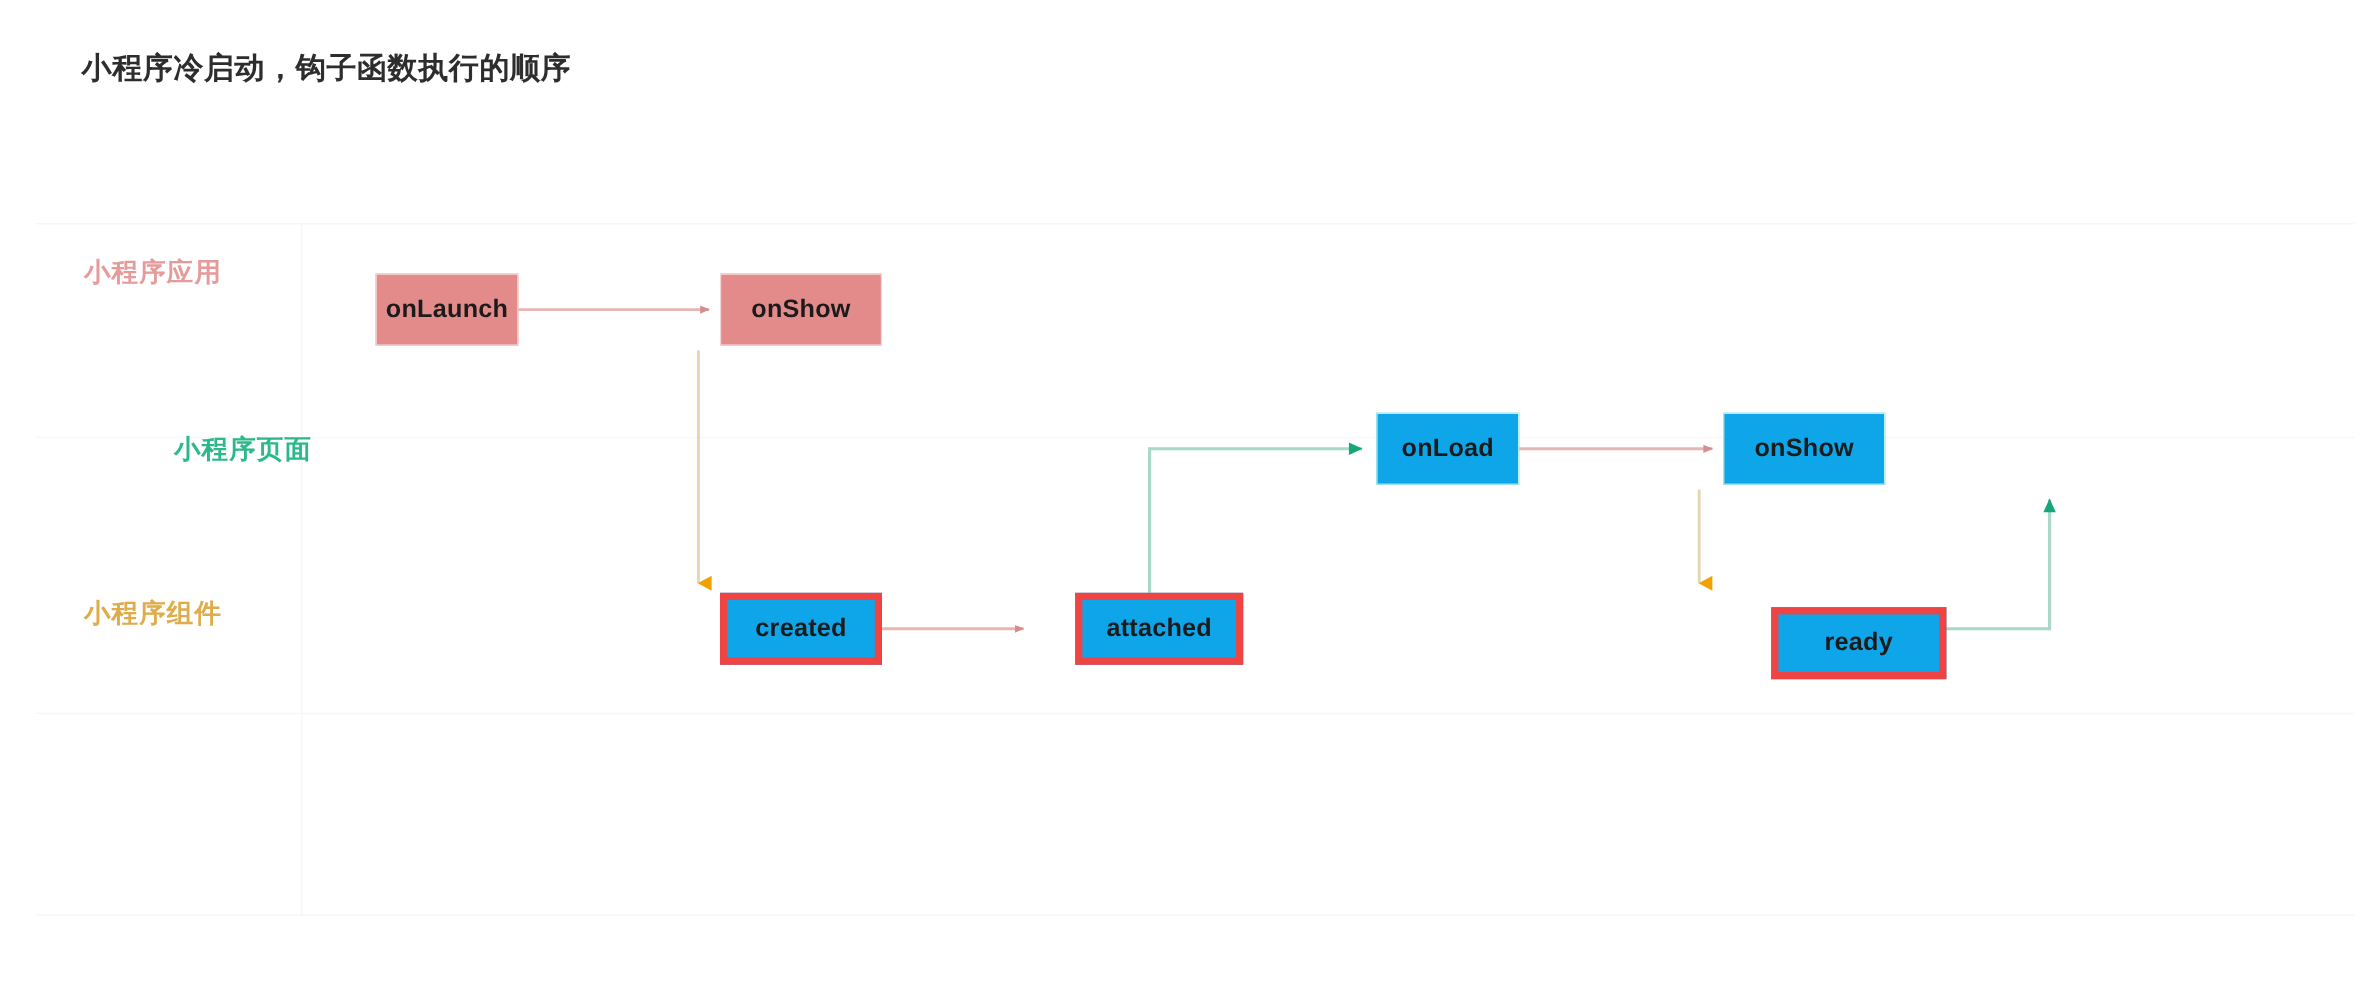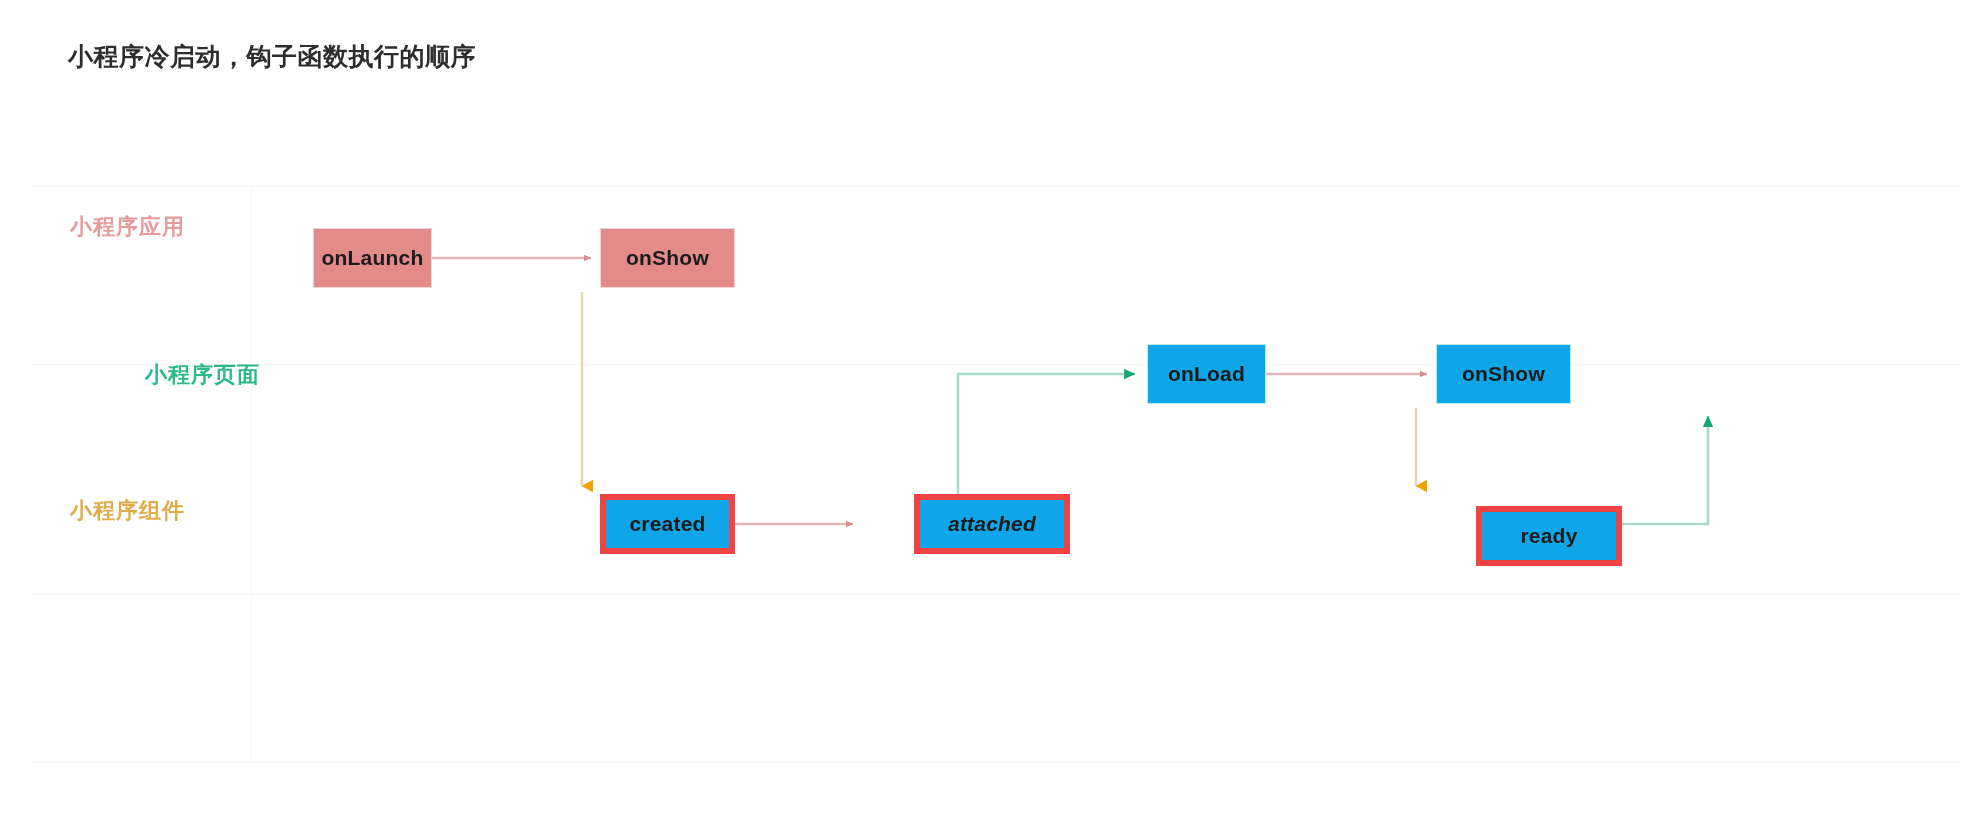--- a/index.html
+++ b/index.html
@@ -110,16 +110,16 @@
     <path d="M 1472,338 L 1678,338 L 1678,230" fill="none" stroke="#a8d8c8" stroke-width="2.6" marker-end="url(#ar-green)"></path>
   </svg>
 
   <div class="node pink" style="left:283px; top:42px; width:119px;">onLaunch</div>
   <div class="node pink" style="left:570px; top:42px; width:135px;">onShow</div>
 
   <div class="node green" style="left:1117px; top:158px; width:119px;">onLoad</div>
   <div class="node green" style="left:1406px; top:158px; width:135px;">onShow</div>
 
   <div class="node orange" style="left:570px; top:308px; width:135px;">created</div>
-  <div class="node orange" style="left:884px; top:308px; width:156px;font-style:italic;">attached</div>
+  <div class="node orange" style="left:866px; top:308px; width:140px;">attached</div>
   <div class="node orange" style="left:1406px; top:320px; width:146px;margin-left:40px;">ready</div>
 
 </div>
 
 </body></html>

